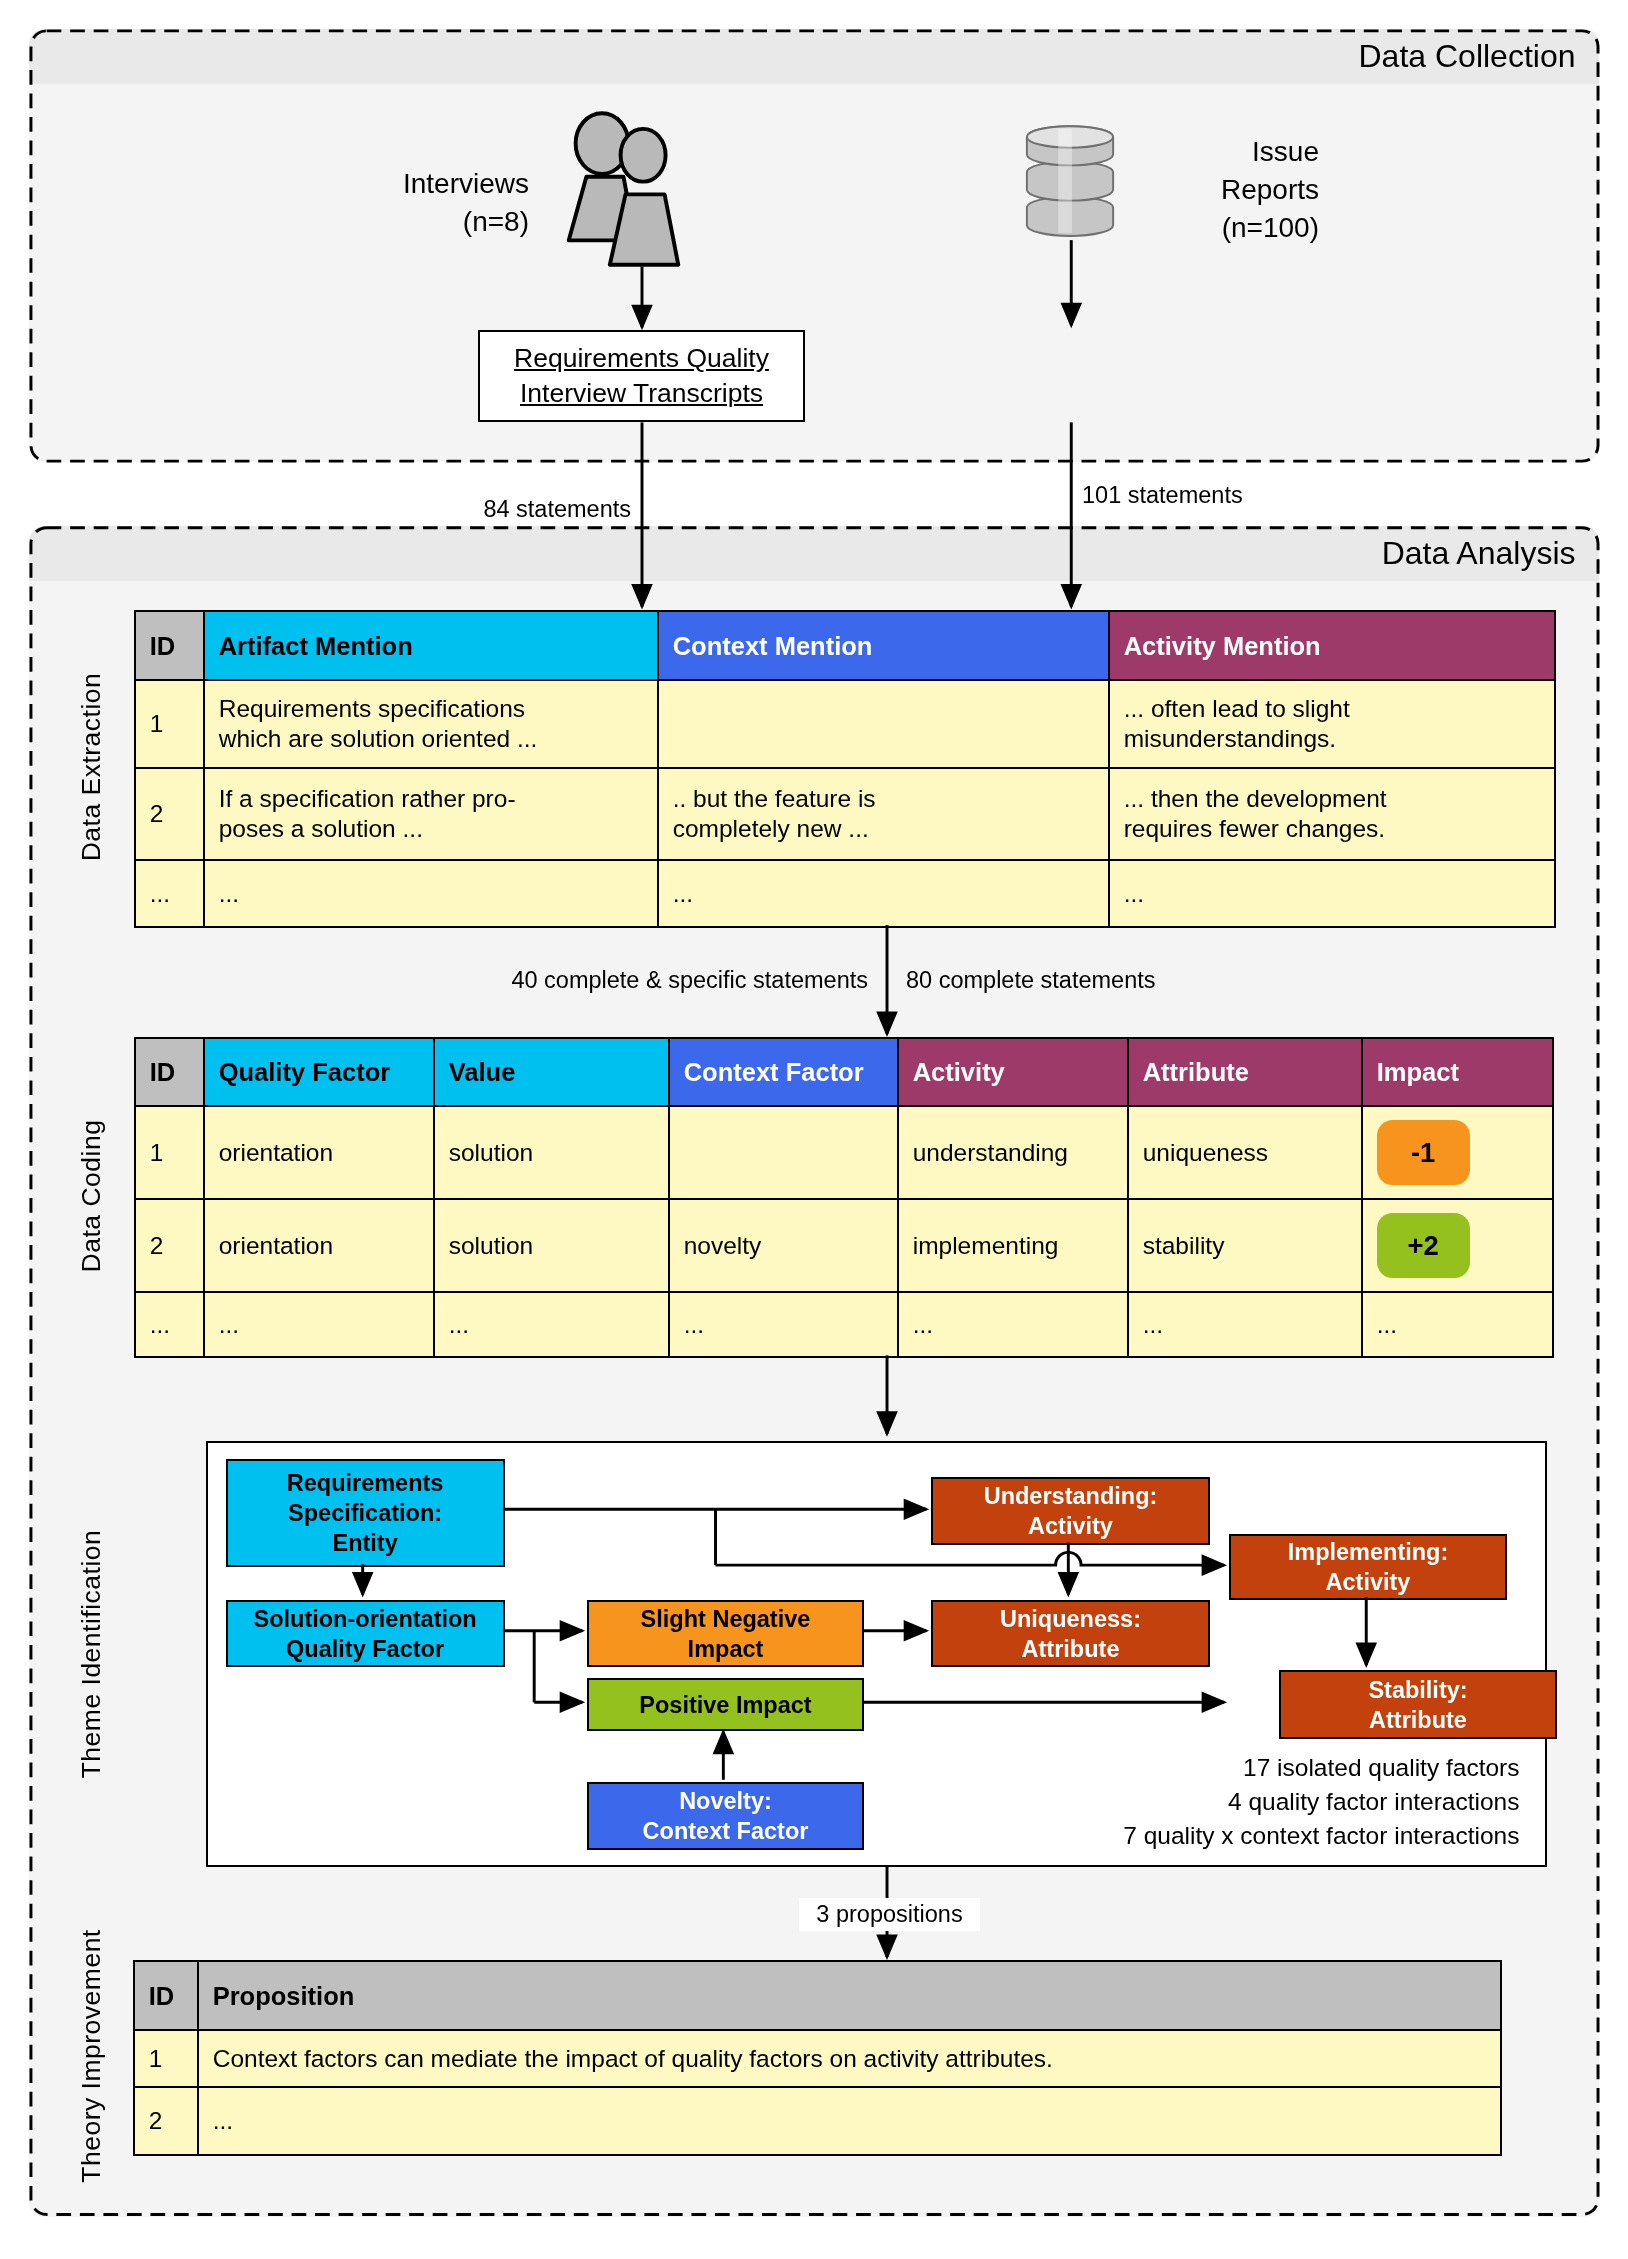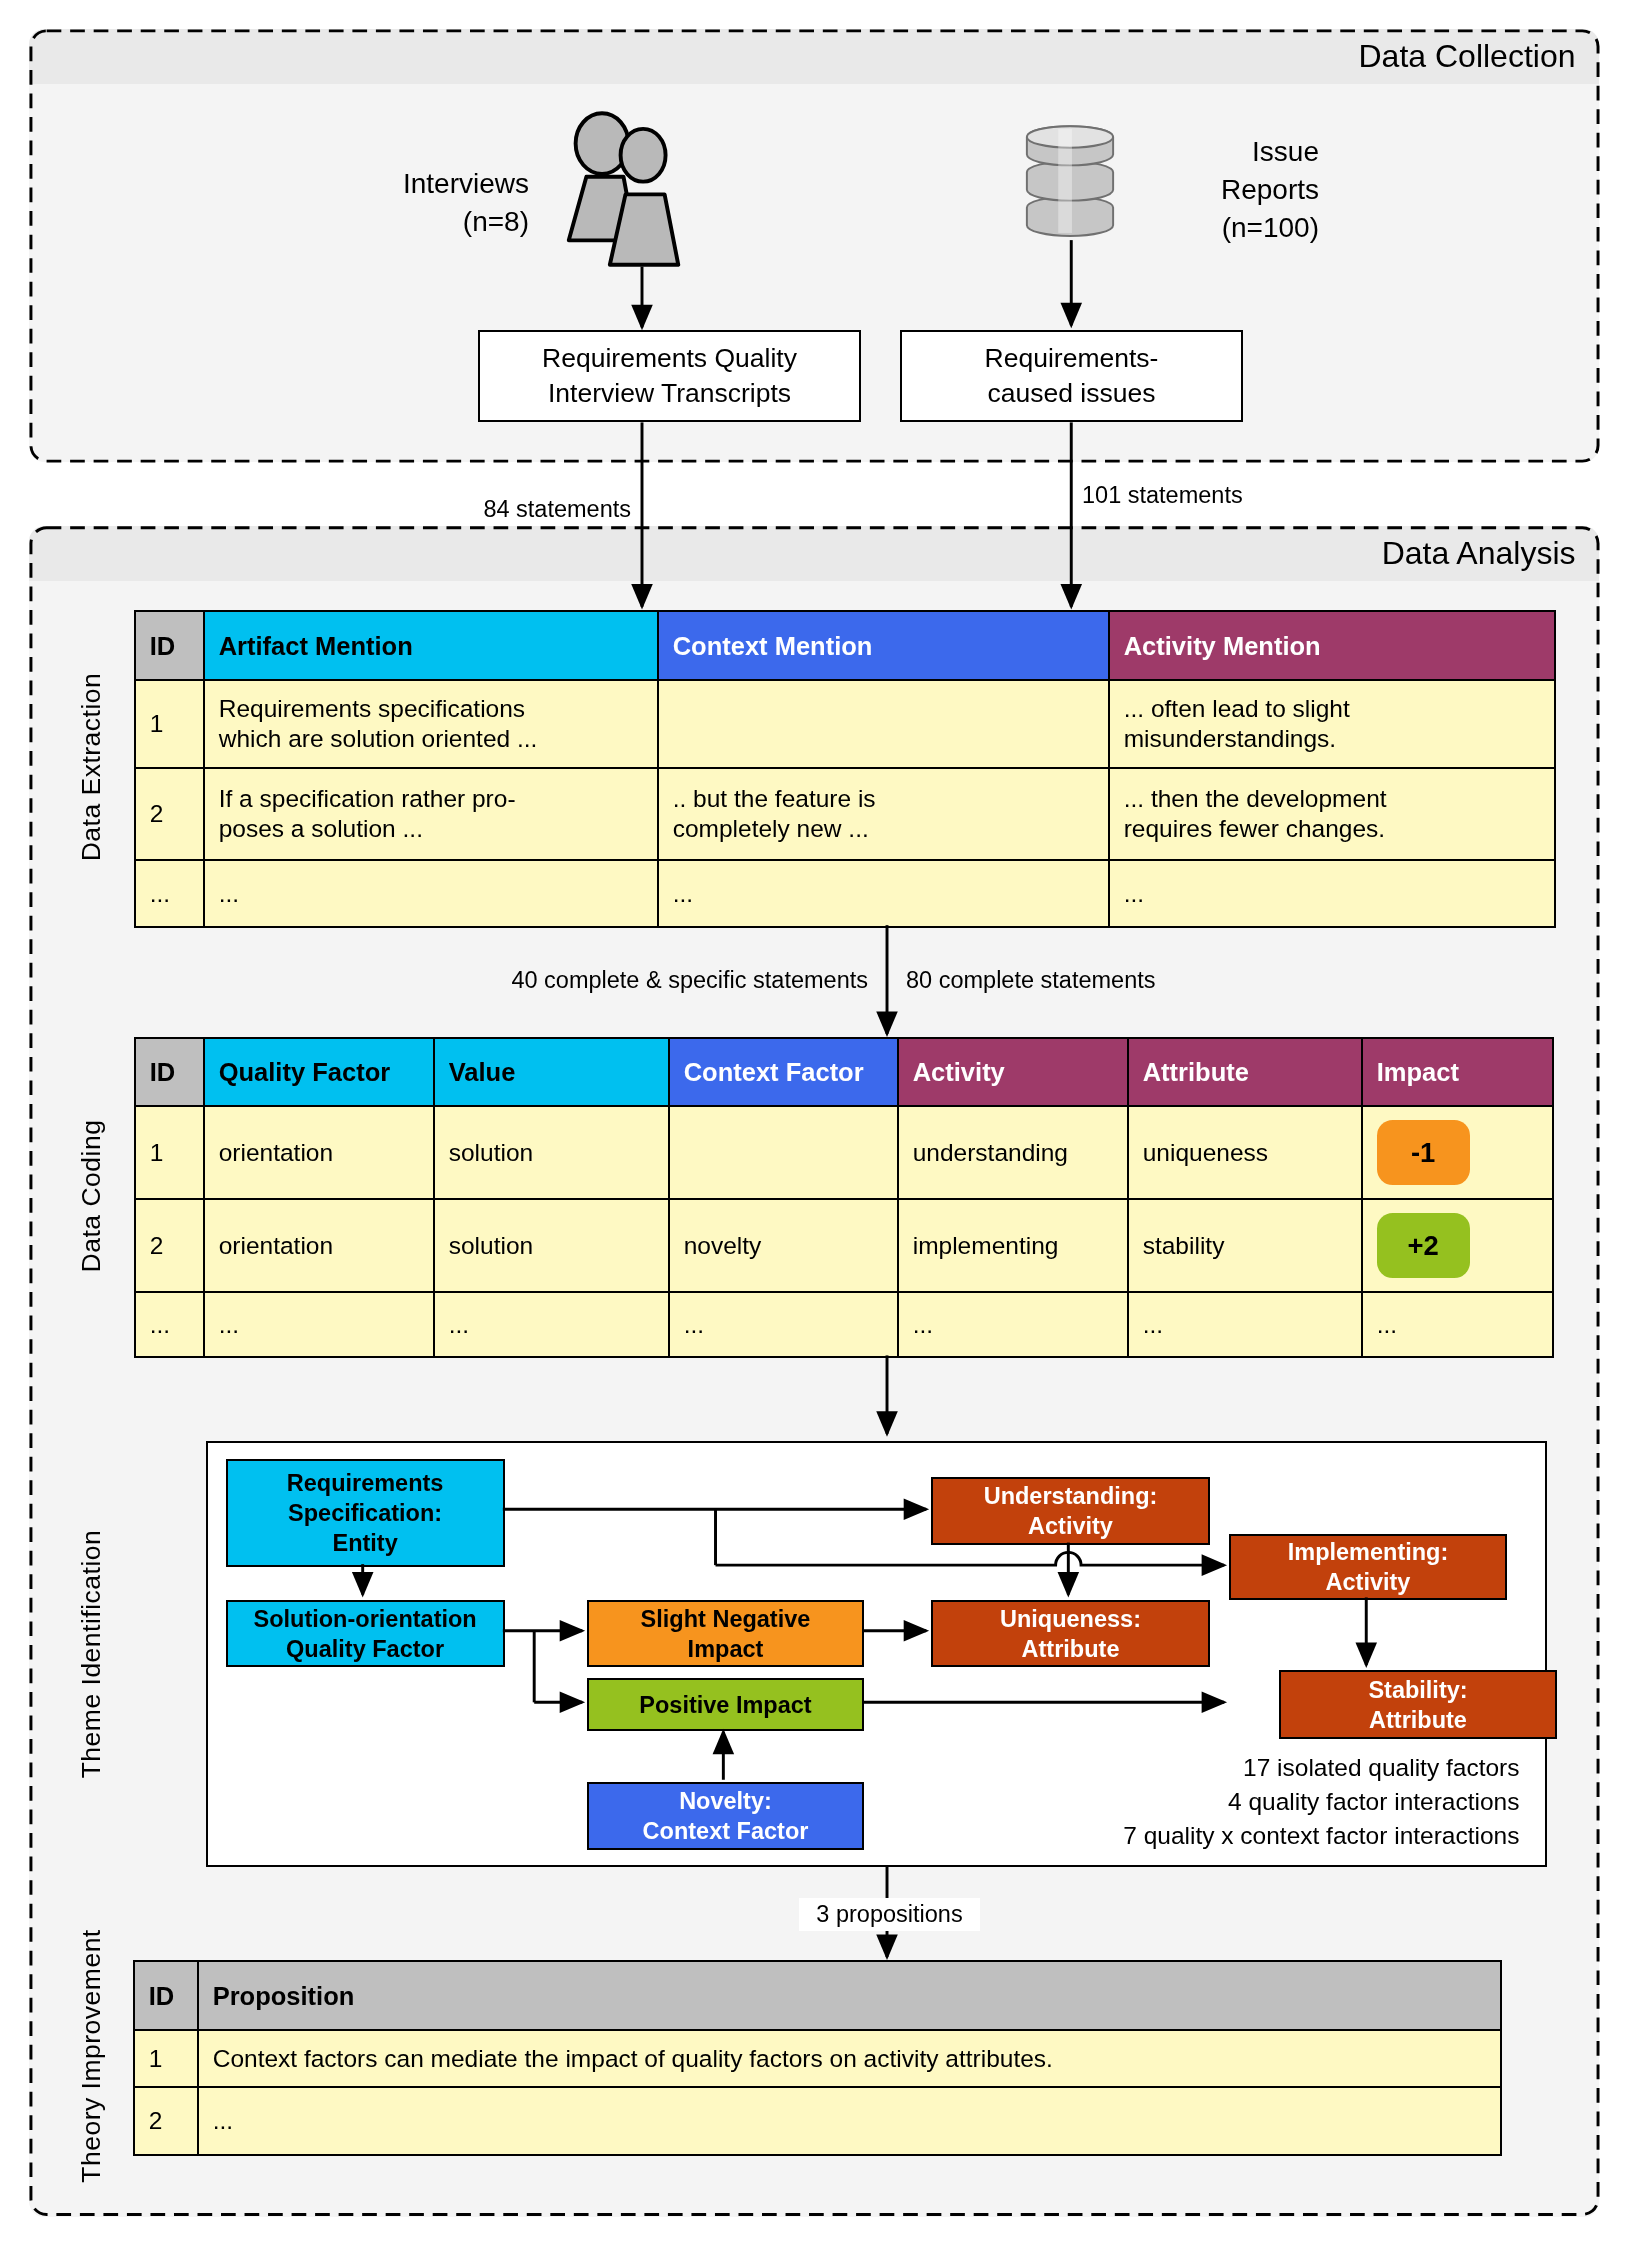--- a/index.html
+++ b/index.html
@@ -93,25 +93,23 @@
     <path d="M6,48 a44,11 0 0 1 88,0 v18 a44,11 0 0 1 -88,0 z" fill="#c6c6c6" stroke="#707070" stroke-width="2"></path>
     <path d="M6,12 a44,11 0 0 1 88,0 v18 a44,11 0 0 1 -88,0 z" fill="#c6c6c6" stroke="#707070" stroke-width="2"></path>
     <ellipse cx="50" cy="12" rx="44" ry="11" fill="#e2e2e2" stroke="#707070" stroke-width="2"></ellipse>
     <rect x="38" y="4" width="14" height="106" fill="#ffffff" opacity="0.35"></rect>
   </svg>
 
   <div class="free-label col-label z2" style="left:1143px;top:133px;width:176px;">Issue
 Reports
 (n=100)</div>
 
-  <div class="node-box z2" style="left:478px;top:330px;width:383px;height:92px;">Requirements Quality
+  <div class="node-box z2" style="left:478px;top:330px;width:327px;height:92px;text-decoration:underline;">Requirements Quality
 Interview Transcripts</div>
 
-  <div class="node-box z2" style="left:900px;top:330px;width:343px;height:92px;">Requirements-
-caused issues</div>
 
   <div class="free-label flow-note z2" style="left:412px;top:495px;width:219px;text-align:right;">84 statements</div>
   <div class="free-label flow-note z2" style="left:1082px;top:481px;width:255px;">101 statements</div>
   <div class="free-label flow-note z2" style="left:392px;top:966px;width:476px;text-align:right;">40 complete &amp; specific statements</div>
   <div class="free-label flow-note z2" style="left:906px;top:966px;width:294px;">80 complete statements</div>
   <div class="free-label flow-note prop-label z6" style="left:799px;top:1898px;width:181px;">3 propositions</div>
 
   <div class="stage-label z2" style="left:91px;top:767px;">Data Extraction</div>
   <div class="stage-label z2" style="left:91px;top:1196px;">Data Coding</div>
   <div class="stage-label z2" style="left:91px;top:1654px;">Theme Identification</div>

